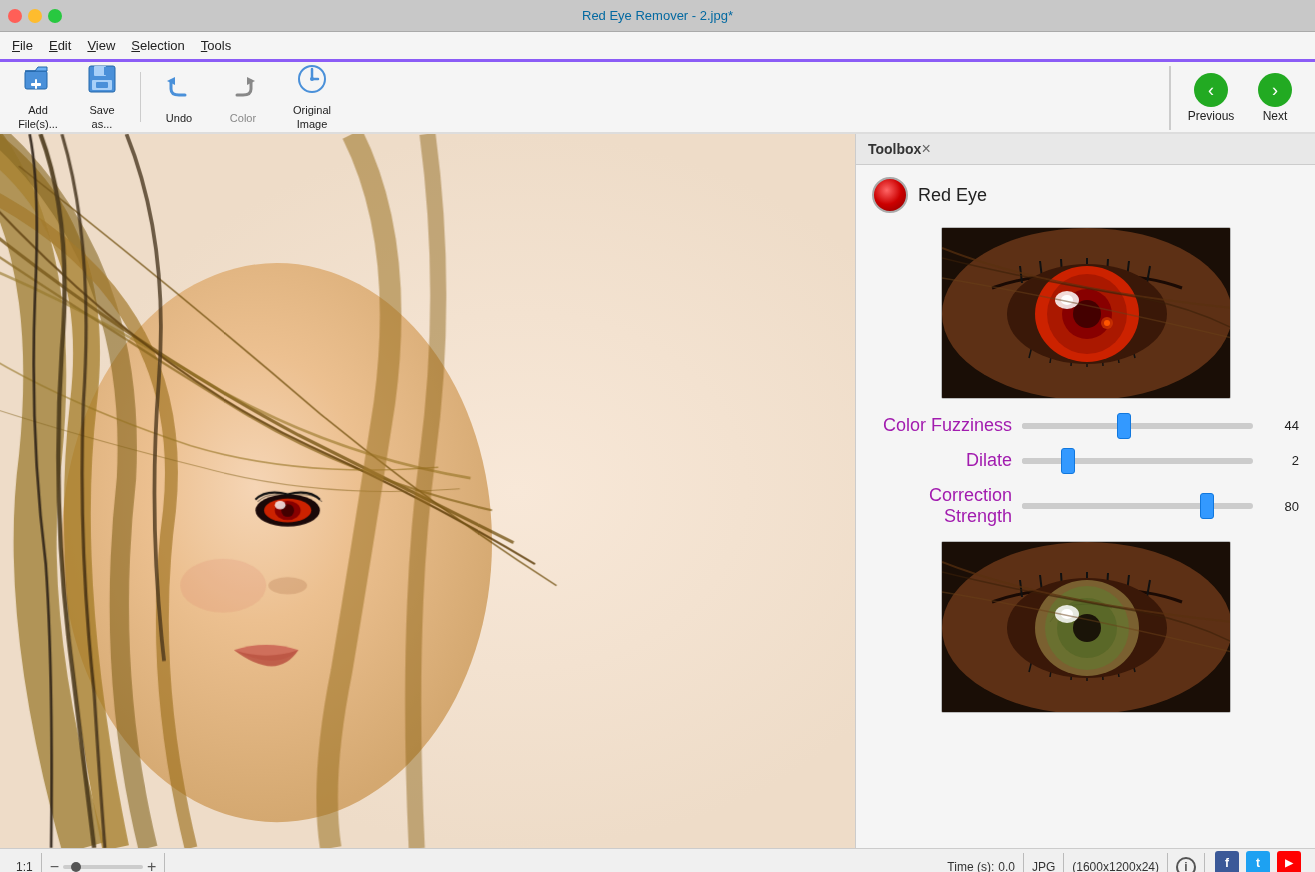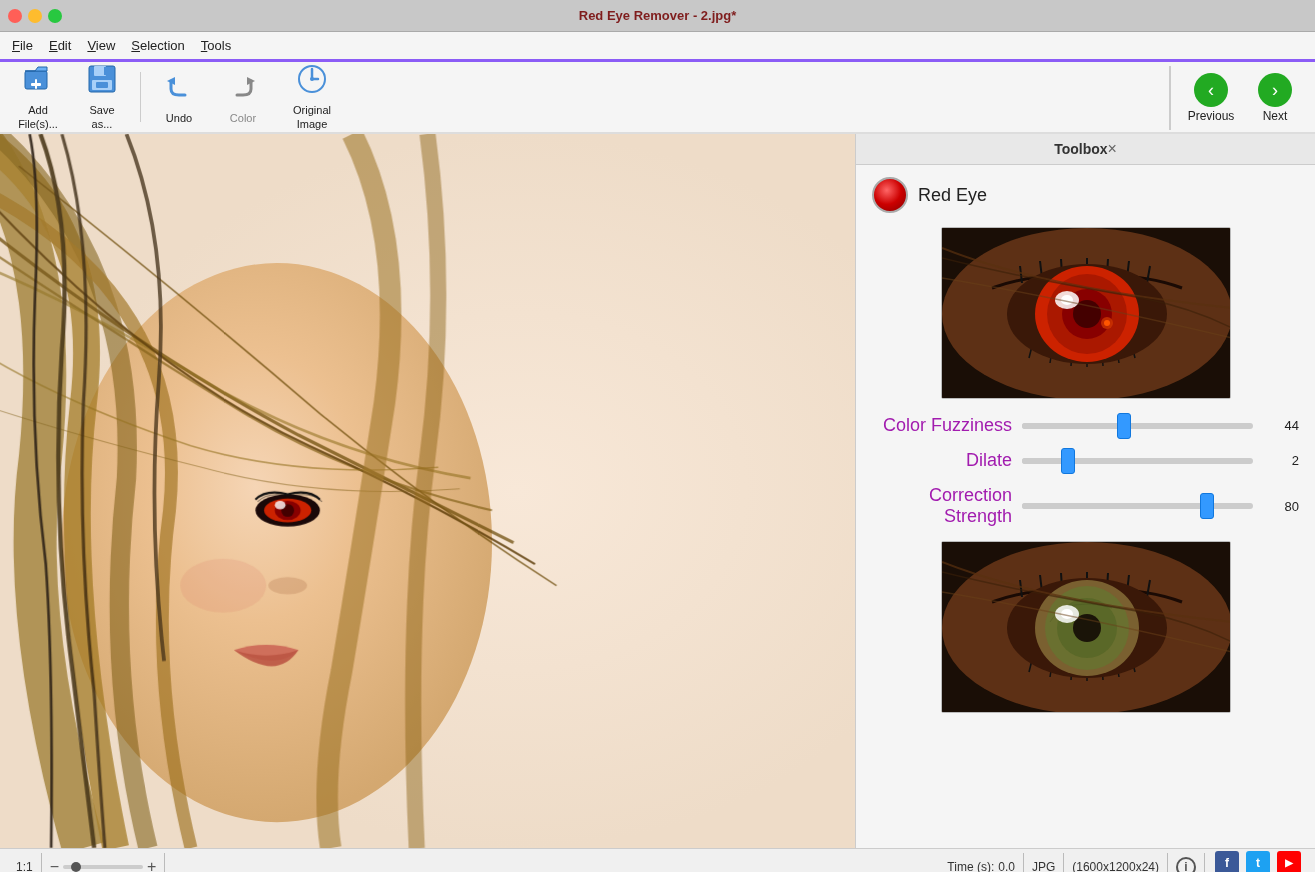--- a/index.html
+++ b/index.html
@@ -13,21 +13,21 @@
       align-items: center;
       padding: 0 8px;
       border-bottom: 1px solid #aaa;
       position: relative;
     }
     .title-buttons { display: flex; gap: 6px; align-items: center; }
     .title-btn { width: 14px; height: 14px; border-radius: 50%; border: none; cursor: pointer; }
     .title-btn.close { background: #ff5f57; }
     .title-btn.minimize { background: #febc2e; }
     .title-btn.maximize { background: #28c840; }
-    #title-text { position: absolute; left: 50%; transform: translateX(-50%); font-size: 13px; color: #7f1d1d; font-weight: bold; }
+    #title-text { position: absolute; left: 50%; transform: translateX(-50%); font-size: 13px; color: #0369a1; }
 
     
     #menubar {
       background: #f5f5f5;
       height: 30px;
       display: flex;
       align-items: center;
       padding: 0 4px;
       border-bottom: 3px solid #8b5cf6;
     }
@@ -127,21 +127,21 @@
       position: relative;
     }
     #toolbox-header {
       background: #e8e8e8;
       padding: 6px 12px;
       font-size: 14px;
       font-weight: bold;
       color: #333;
       border-bottom: 1px solid #ccc;
       display: flex;
-      justify-content: center;
+      justify-content: flex-start;
       align-items: center;
     }
     #toolbox-close {
       cursor: pointer;
       font-size: 16px;
       color: #666;
       background: none;
       border: none;
     }
     #toolbox-body { padding: 12px 16px; flex: 1; overflow-y: auto; }

